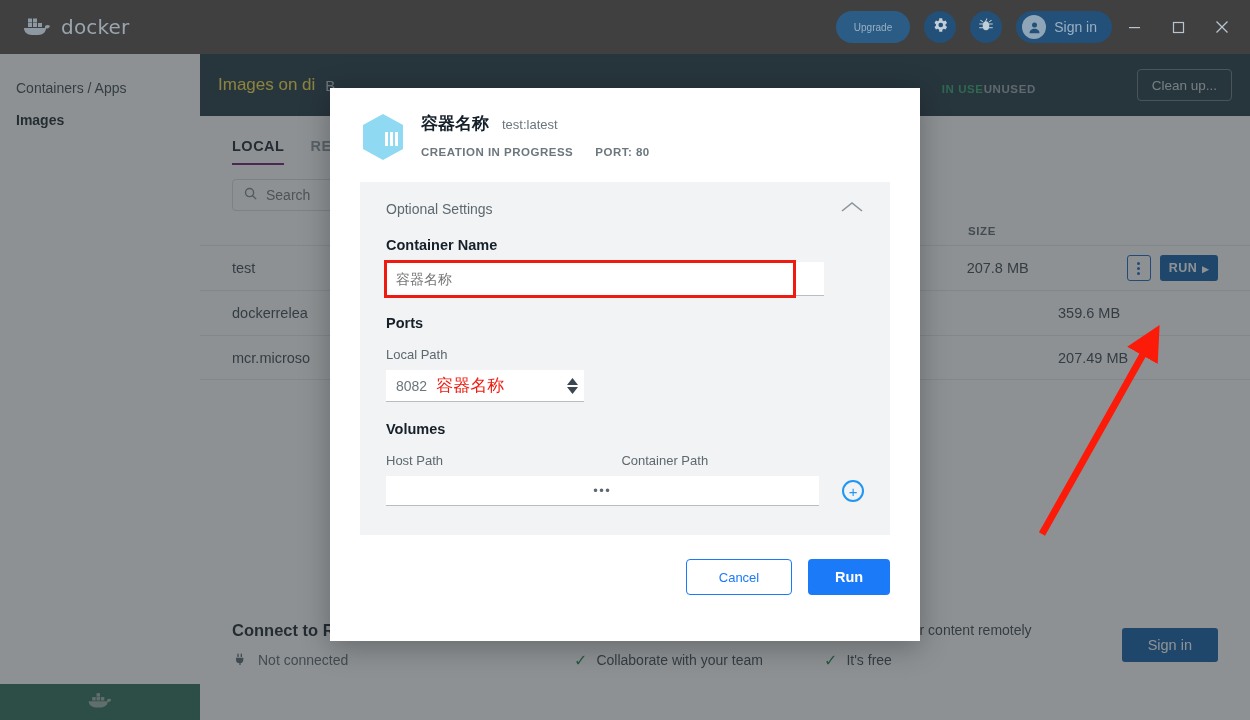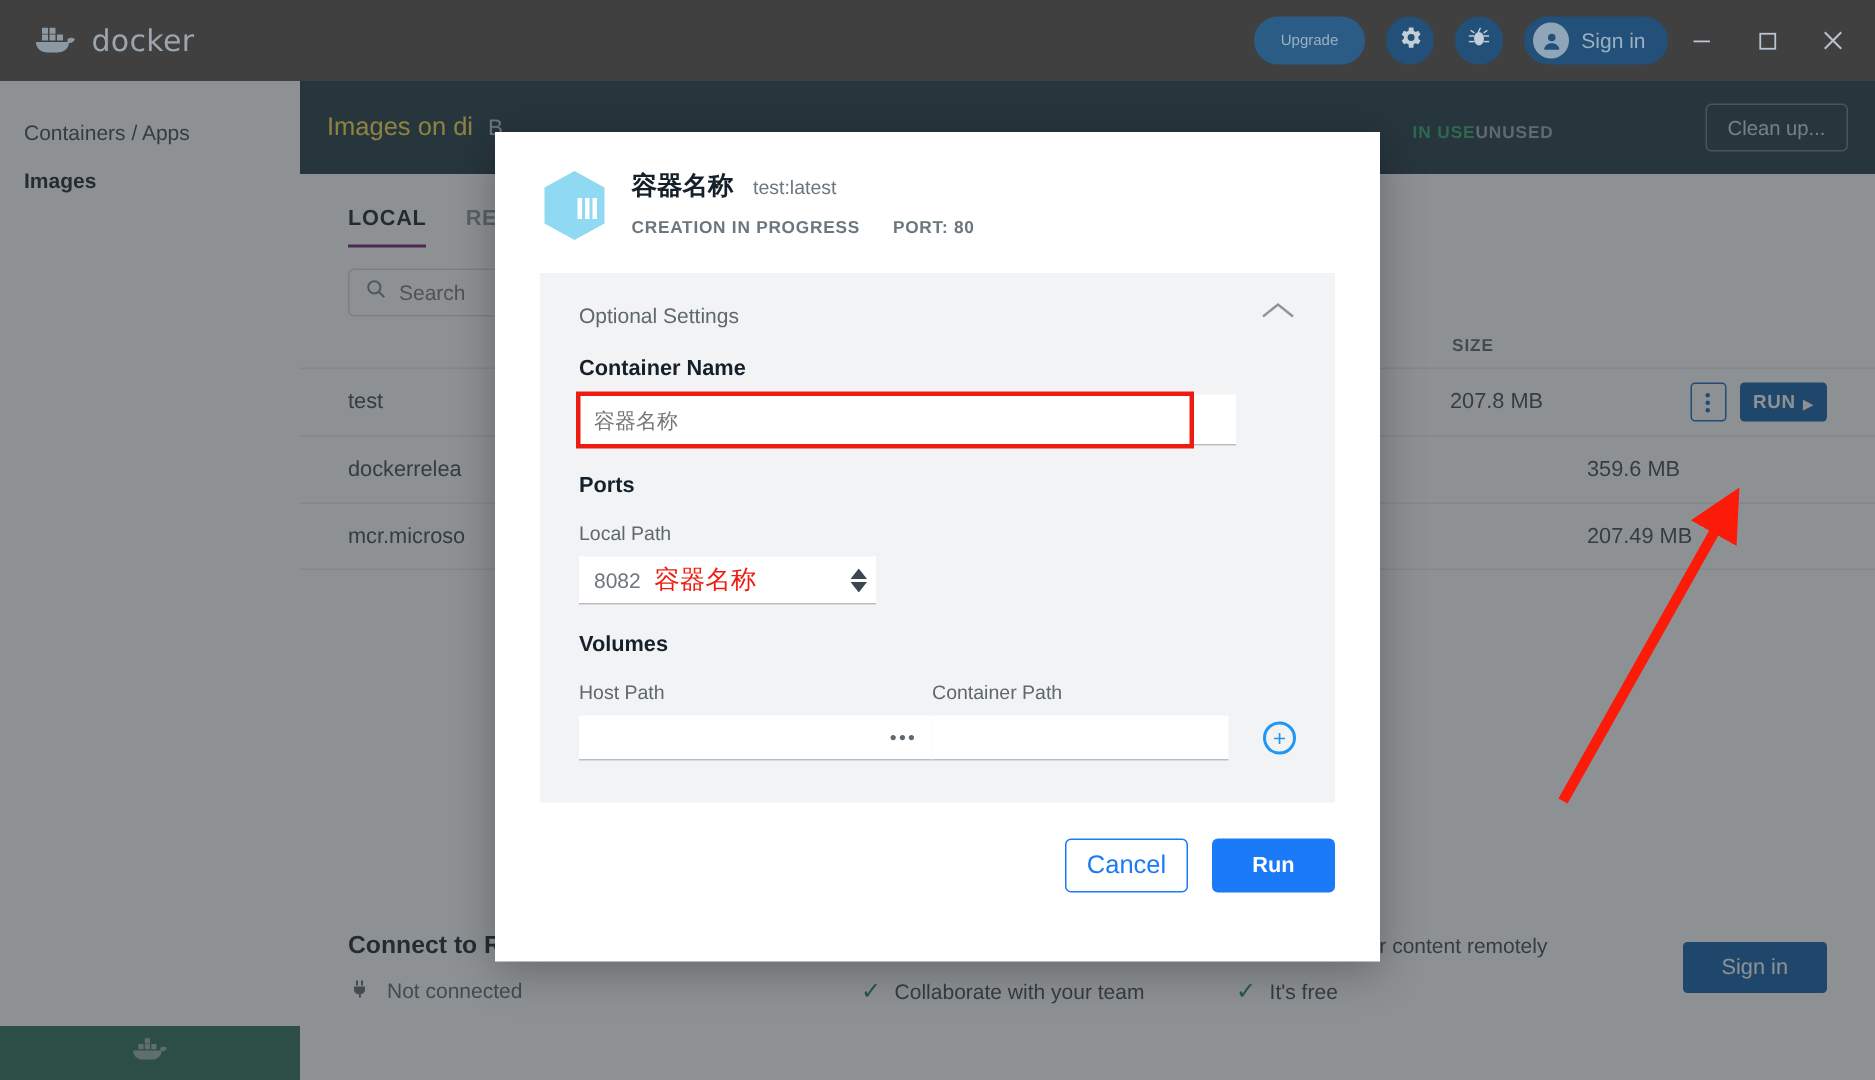--- a/index.html
+++ b/index.html
@@ -273,21 +273,21 @@
     display: flex; align-items: center; justify-content: center;
     color: #2196f3; font-size: 15px; line-height: 1; cursor: pointer;
   }
 
   .modal-foot {
     display: flex; justify-content: flex-end; gap: 16px;
     padding: 24px 30px 0 0;
   }
   .btn-cancel {
     border: 1px solid #1a7af8; background: #fff; color: #1a7af8;
-    border-radius: 4px; height: 36px; width: 82px; font-size: 17px;
+    border-radius: 4px; height: 36px; width: 106px; font-size: 13px;
     cursor: pointer; font-family: "Liberation Sans", sans-serif;
   }
   .btn-run {
     border: none; background: #1a7af8; color: #fff;
     border-radius: 4px; height: 36px; width: 82px; font-size: 14.5px;
     font-weight: bold; cursor: pointer; font-family: "Liberation Sans", sans-serif;
   }
 
   
   .arrow-layer {

